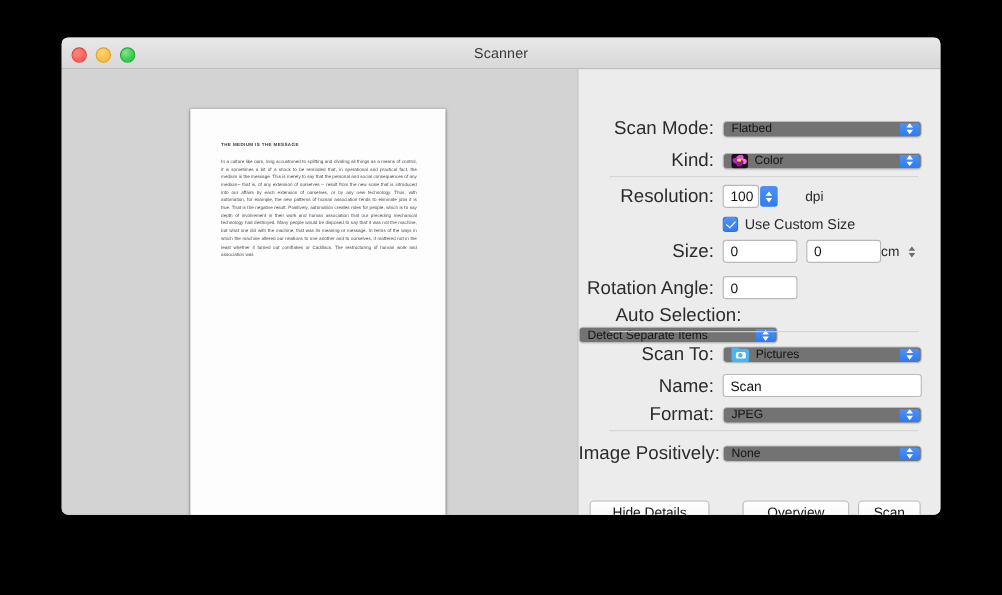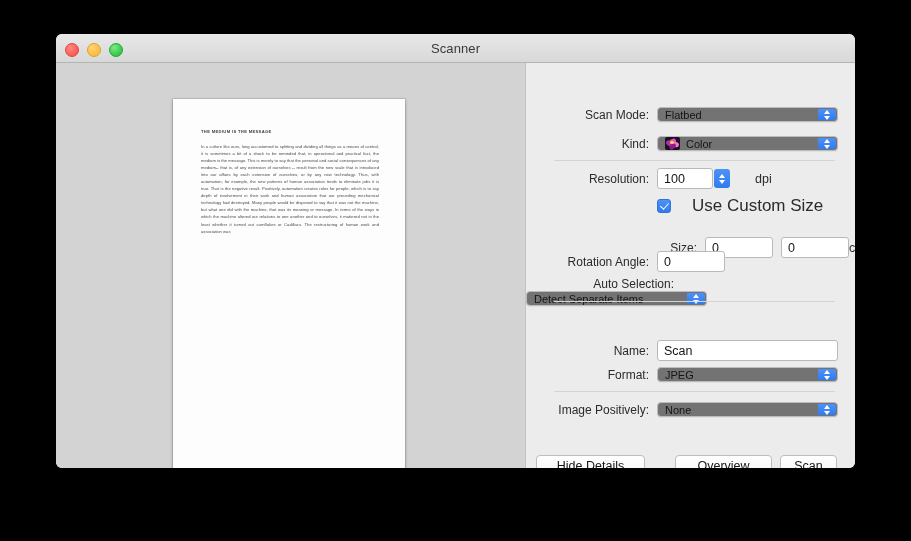--- a/index.html
+++ b/index.html
@@ -120,21 +120,21 @@
   .row {
     position: absolute;
     left: 0;
     display: flex;
     align-items: center;
   }
   .lbl {
     width: 123px;
     text-align: right;
     padding-right: 8px;
-    font-size: 12px;
+    font-size: 17px;
     color: #2b2b2b;
     white-space: nowrap;
   }
 
   
   .popup {
     position: relative;
     height: 15px;
     background: #737373;
     border: 1px solid #bcbcbc;
@@ -222,23 +222,23 @@
     position: absolute;
     left: 4px;
     top: 1px;
     width: 3.5px;
     height: 7px;
     border: solid #ffffff;
     border-width: 0 1.8px 1.8px 0;
     transform: rotate(42deg);
   }
   .cb-label {
-    font-size: 17px;
+    font-size: 13px;
     color: #2b2b2b;
-    margin-left: 21px;
+    margin-left: 6px;
   }
 
   .sep {
     position: absolute;
     height: 1px;
     background: #d4d4d4;
     left: 28px;
     width: 281px;
   }
 
@@ -361,36 +361,36 @@
             <i class="chev up"></i>
               <i class="chev down"></i>
           </span>
         </div>
       </div>
 
       <div class="sep" style="top:97px;"></div>
 
       <div class="row" style="top:105px;">
         <div class="lbl">Resolution:</div>
-        <div class="field" style="width:56px;">
+        <div class="field" style="width:33px;">
           <span>100</span>
         </div>
         <div class="stepper" style="margin-left:1px;">
           <i class="chev up"></i>
             <i class="chev down"></i>
         </div>
         <div class="unit" style="margin-left:25px;">dpi</div>
       </div>
 
       <div class="row" style="top:133px;padding-left:131px;">
         <span class="checkbox"></span>
         <span class="cb-label">Use Custom Size</span>
       </div>
 
-      <div class="row" style="top:174px;padding-left:48px;">
+      <div class="row" style="top:155px;">
         <div class="lbl">Size:</div>
         <div class="field" style="width:68px;">
           <span>0</span>
         </div>
         <div class="field" style="width:68px;margin-left:8px;">
           <span>0</span>
         </div>
         <div class="unit" style="margin-left:0;">cm</div>
         <div class="stepper-plain" style="margin-left:4px;">
           <i class="chev-g up"></i>
@@ -411,20 +411,36 @@
           <span>Detect Separate Items</span>
           <span class="arrows">
             <i class="chev up"></i>
               <i class="chev down"></i>
           </span>
         </div>
       </div>
 
       <div class="sep" style="top:238px;"></div>
 
+      <div class="row" style="top:249px;">
+        <div class="lbl">Scan To:</div>
+        <div class="popup" style="width:181px;">
+          <span class="folder-icon">
+            <i class="tab"></i>
+              <i class="back"></i>
+              <i class="cam"></i>
+              <i class="lens"></i>
+          </span>
+          <span>Pictures</span>
+          <span class="arrows">
+            <i class="chev up"></i>
+              <i class="chev down"></i>
+          </span>
+        </div>
+      </div>
 
       <div class="row" style="top:277px;">
         <div class="lbl">Name:</div>
         <div class="field" style="width:181px;">
           <span>Scan</span>
         </div>
       </div>
 
       <div class="row" style="top:304px;">
         <div class="lbl">Format:</div>

